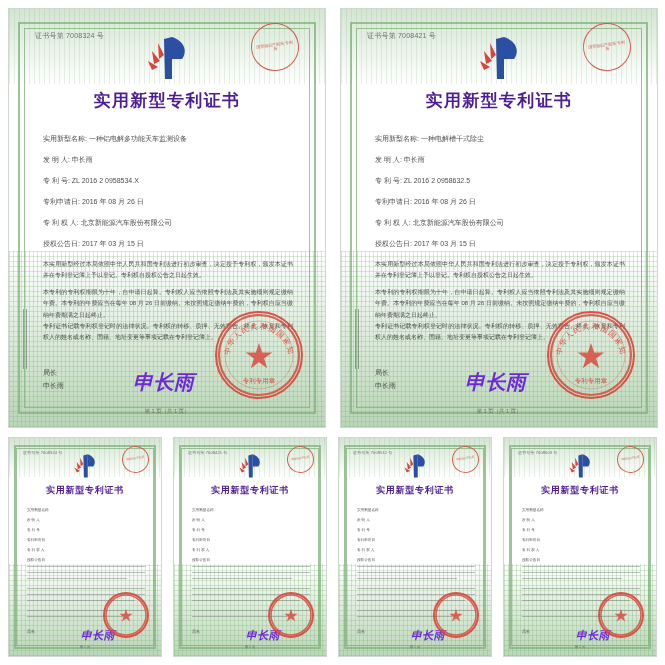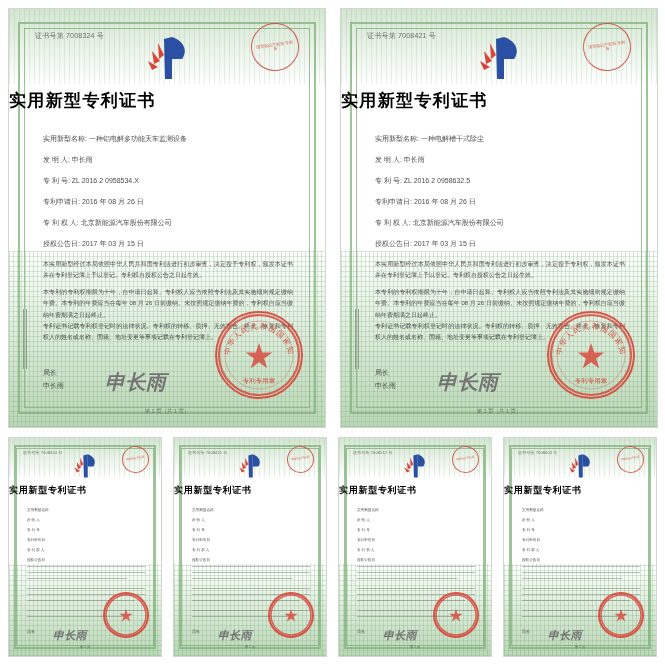--- a/index.html
+++ b/index.html
@@ -84,23 +84,24 @@
 
   
   .logo {
     position: absolute;
     display: block;
   }
 
   .cert-title {
     position: absolute;
     width: 100%;
+    text-align: center;
     font-family: "DejaVu Sans", "Liberation Sans", sans-serif;
     font-weight: bold;
-    color: #000000;
+    color: #4c1d95;
     letter-spacing: .08em;
   }
 
   
   .fields {
     position: absolute;
   }
   .field {
     color: #4a4f4a;
     white-space: nowrap;
@@ -116,25 +117,26 @@
   
   .sign-label {
     position: absolute;
     color: #4a4f4a;
     line-height: 1.8;
     white-space: pre-line;
   }
   .signature {
     position: absolute;
     font-family: "DejaVu Serif", "Liberation Serif", serif;
-    color: #737373;
+    color: #6d28d9;
     font-style: italic;
     font-weight: bold;
     letter-spacing: .02em;
     white-space: nowrap;
+    padding-left: 28px;
   }
   .bigseal {
     position: absolute;
     border-radius: 50%;
     border: 2px solid #d8453a;
     color: #d8453a;
     opacity: .9;
   }
   .footer-no {
     position: absolute;

